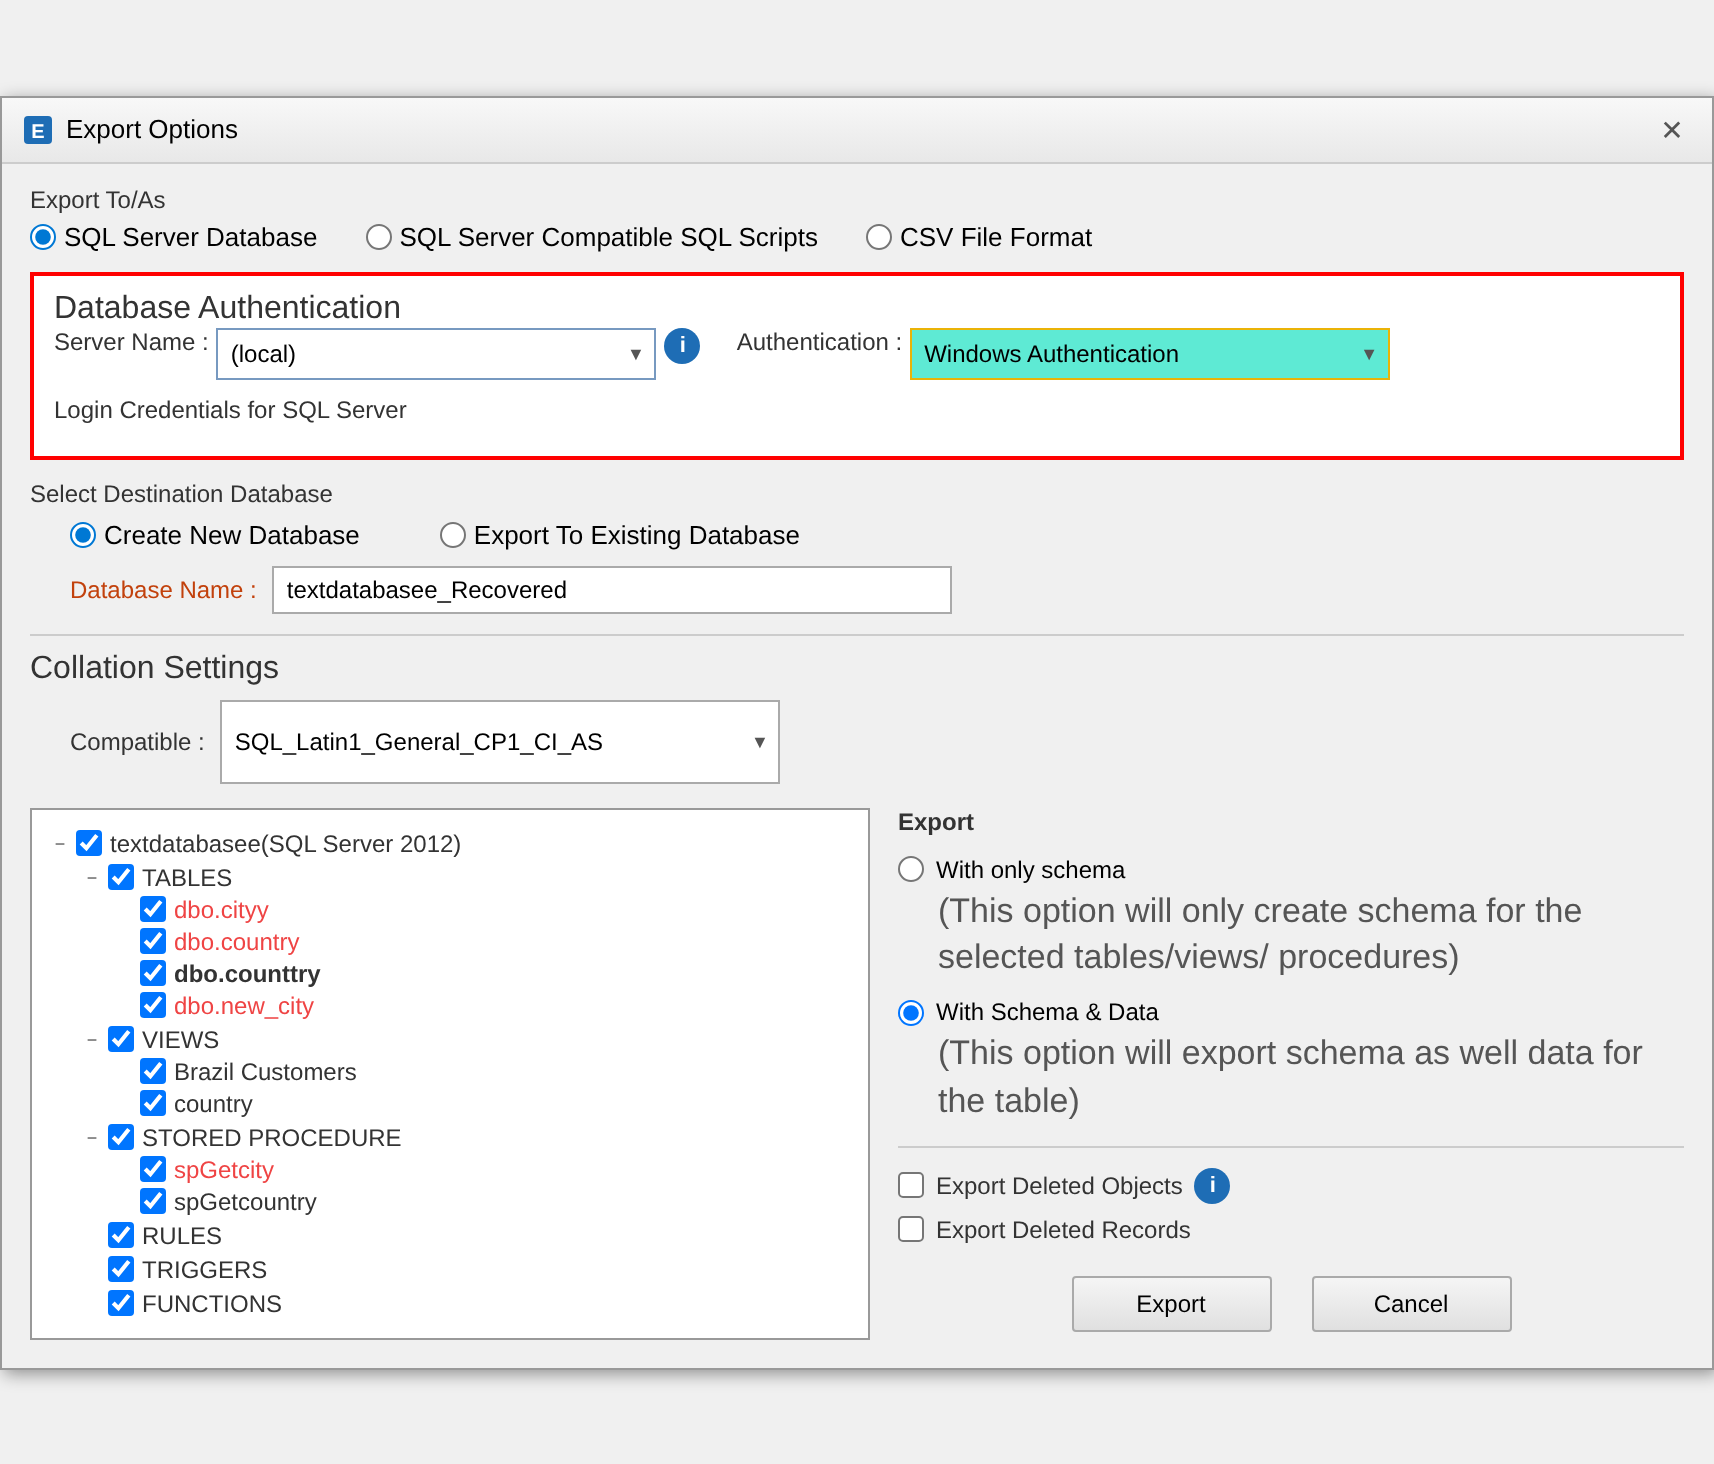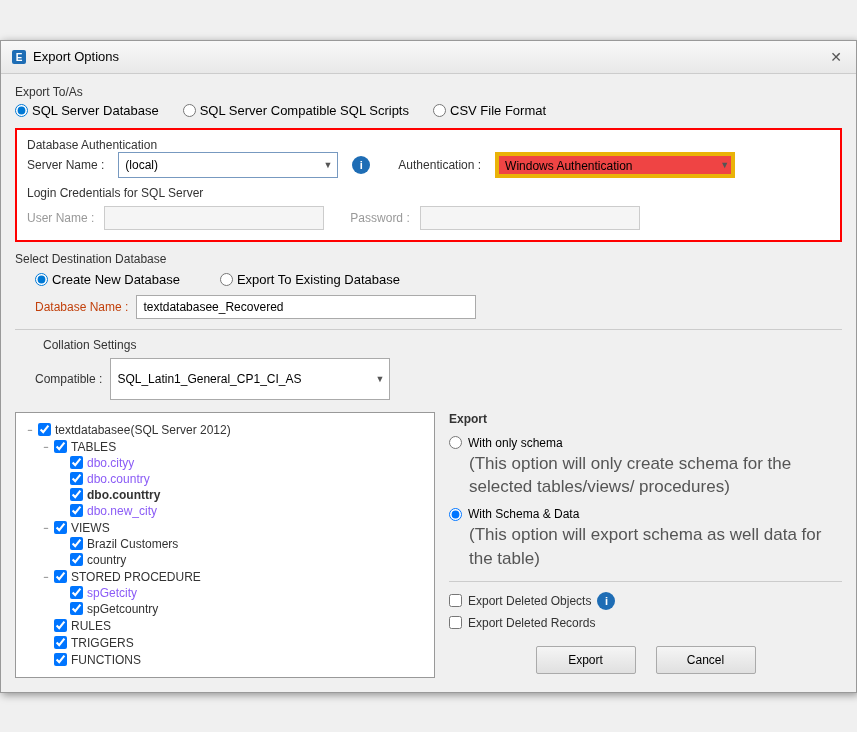--- a/index.html
+++ b/index.html
@@ -77,28 +77,28 @@
       cursor: pointer;
     }
     
     .db-auth-box {
       border: 2px solid red;
       padding: 8px 10px 10px;
       margin-bottom: 10px;
       background: #fff;
     }
     .db-auth-box .box-title {
-      font-size: 12px;
+      font-size: 16px;
       color: #333;
       margin-bottom: 0;
     }
     .auth-row {
       display: flex;
-      align-items: center;
-      gap: 14px;
+      align-items: flex-start;
+      gap: 4px;
       margin-bottom: 8px;
     }
     .auth-row label {
       font-size: 12px;
       color: #333;
       white-space: nowrap;
     }
     .server-name-select {
       width: 220px;
       padding: 3px 6px;
@@ -139,22 +139,22 @@
       display: inline-flex;
       align-items: center;
       justify-content: center;
       cursor: pointer;
       flex-shrink: 0;
     }
     .auth-select {
       width: 240px;
       height: 26px;
       padding: 3px 6px;
-      border: 4px solid #eab308;
-      background: #ef4444;
+      border: 1px solid #eab308;
+      background: #5eead4;
       font-size: 12px;
     }
     .login-creds {
       margin-top: 4px;
     }
     .login-creds-title {
       font-size: 12px;
       color: #333;
       margin-bottom: 6px;
     }
@@ -207,24 +207,23 @@
       height: 24px;
       border: 1px solid #aaa;
       padding: 2px 6px;
       font-size: 12px;
     }
     
     .collation-section {
       margin-bottom: 12px;
     }
     .collation-section .box-title {
-      font-size: 12px;
+      font-size: 16px;
       color: #333;
       margin-bottom: 6px;
-      margin-left: 28px;
     }
     .collation-row {
       display: flex;
       align-items: center;
       gap: 8px;
       padding-left: 20px;
     }
     .collation-row label {
       font-size: 12px;
       color: #333;
@@ -276,21 +275,21 @@
       height: 13px;
       margin: 0;
       cursor: pointer;
       flex-shrink: 0;
     }
     .tree-label {
       font-size: 12px;
       color: #333;
       padding: 0 2px;
     }
-    .tree-label.red { color: #8b5cf6; }
+    .tree-label.red { color: #ef4444; }
     .tree-label.bold { font-weight: bold; }
     .tree-children {
       margin-left: 16px;
     }
     
     .export-panel {
       flex: 1;
       font-size: 12px;
     }
     .export-panel .panel-title {
@@ -400,26 +399,20 @@
         <label style="margin-left:14px;">Authentication :</label>
         <div class="select-wrapper">
           <select class="auth-select">
             <option>Windows Authentication</option>
             <option>SQL Server Authentication</option>
           </select>
         </div>
       </div>
       <div class="login-creds">
         <div class="login-creds-title">Login Credentials for SQL Server</div>
-        <div class="creds-row">
-          <label>User Name :</label>
-          <input type="text" class="creds-input" style="">
-          <label style="margin-left:16px;">Password :</label>
-          <input type="password" class="creds-input" style="">
-        </div>
       </div>
     </div>
 
     <div class="dest-db-section">
       <div class="box-title">Select Destination Database</div>
       <div class="dest-radio-row">
         <label class="radio-item">
           <input type="radio" name="dest_db" checked="" style="">
           <span>Create New Database</span>
         </label>

